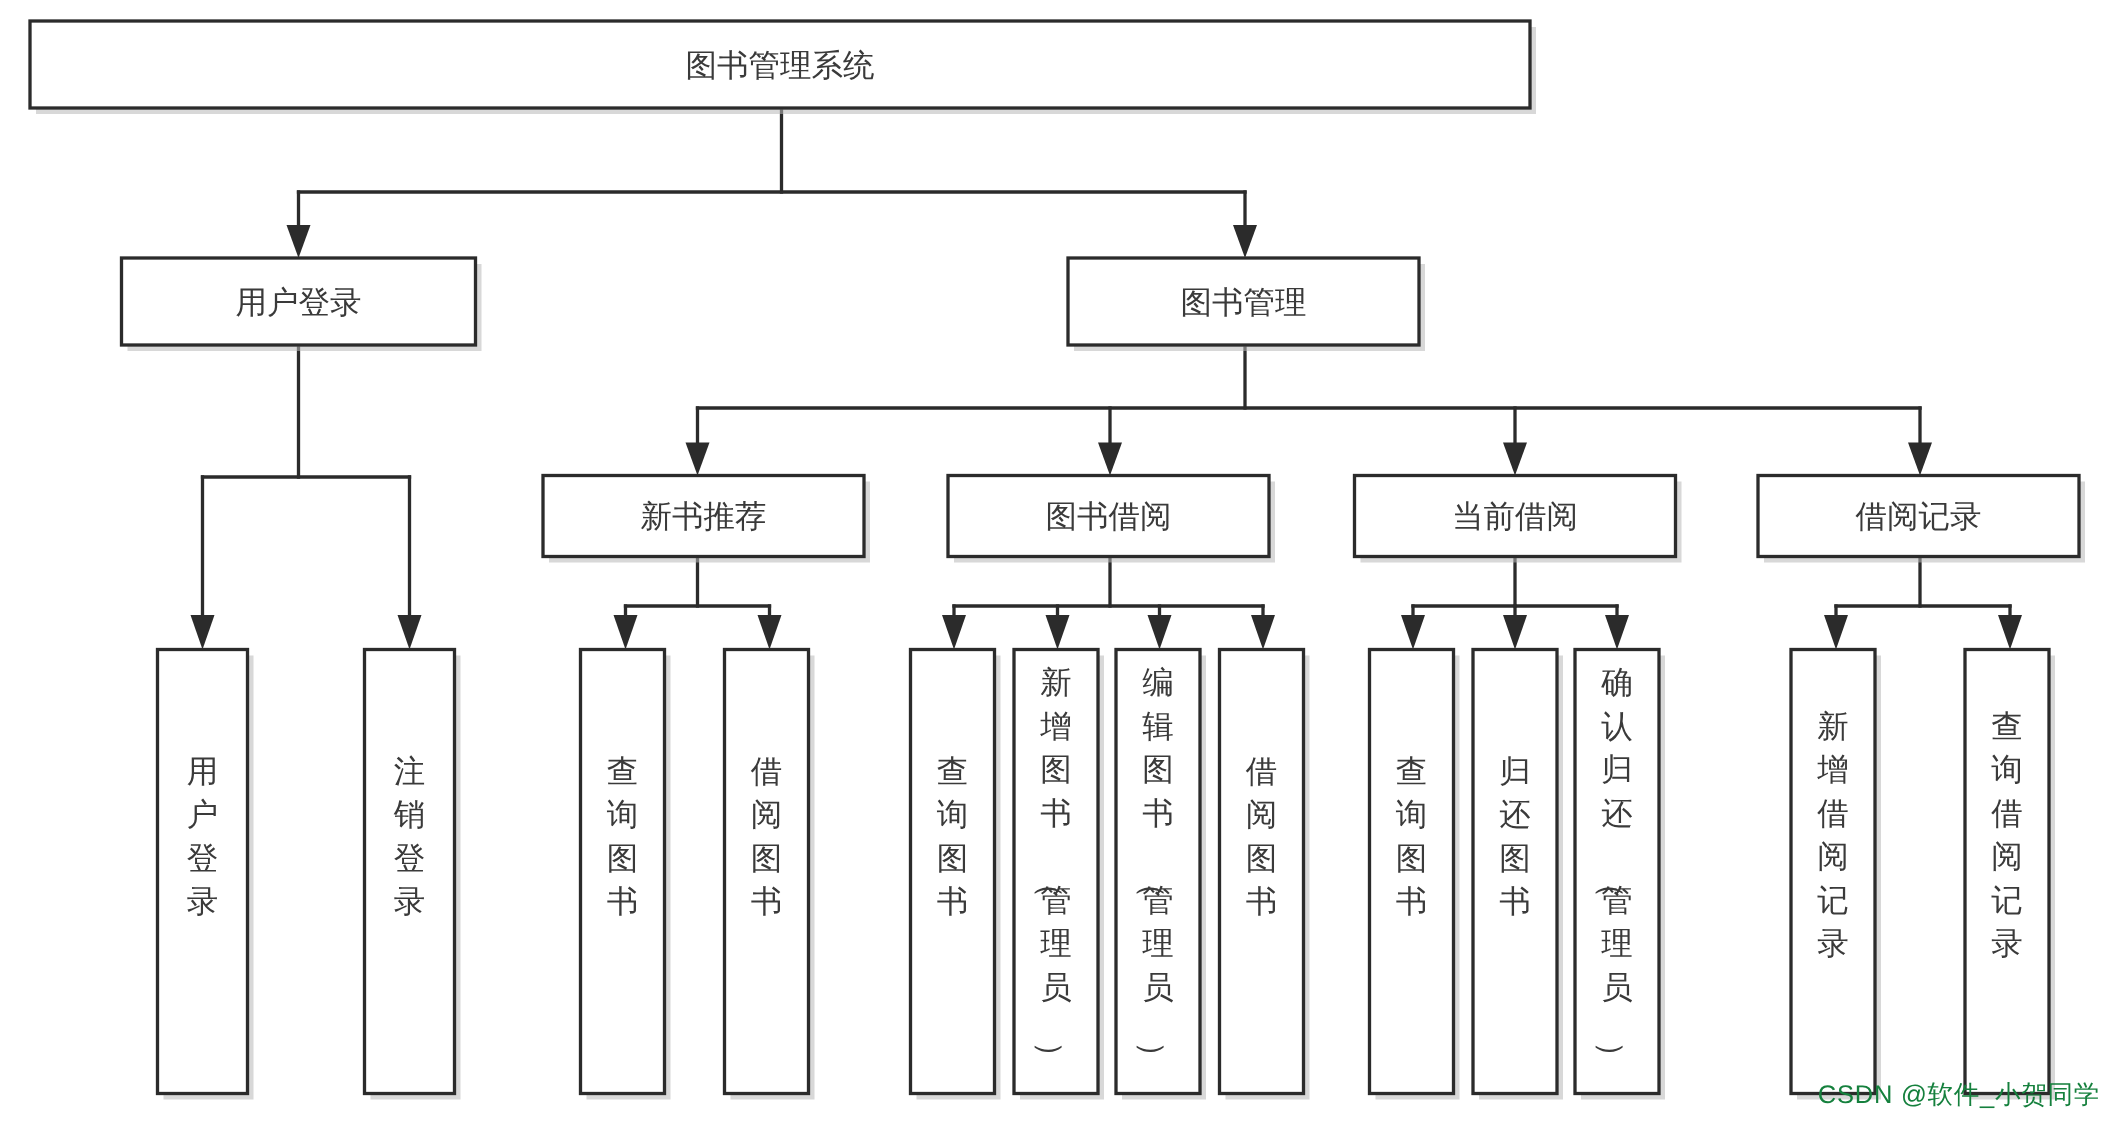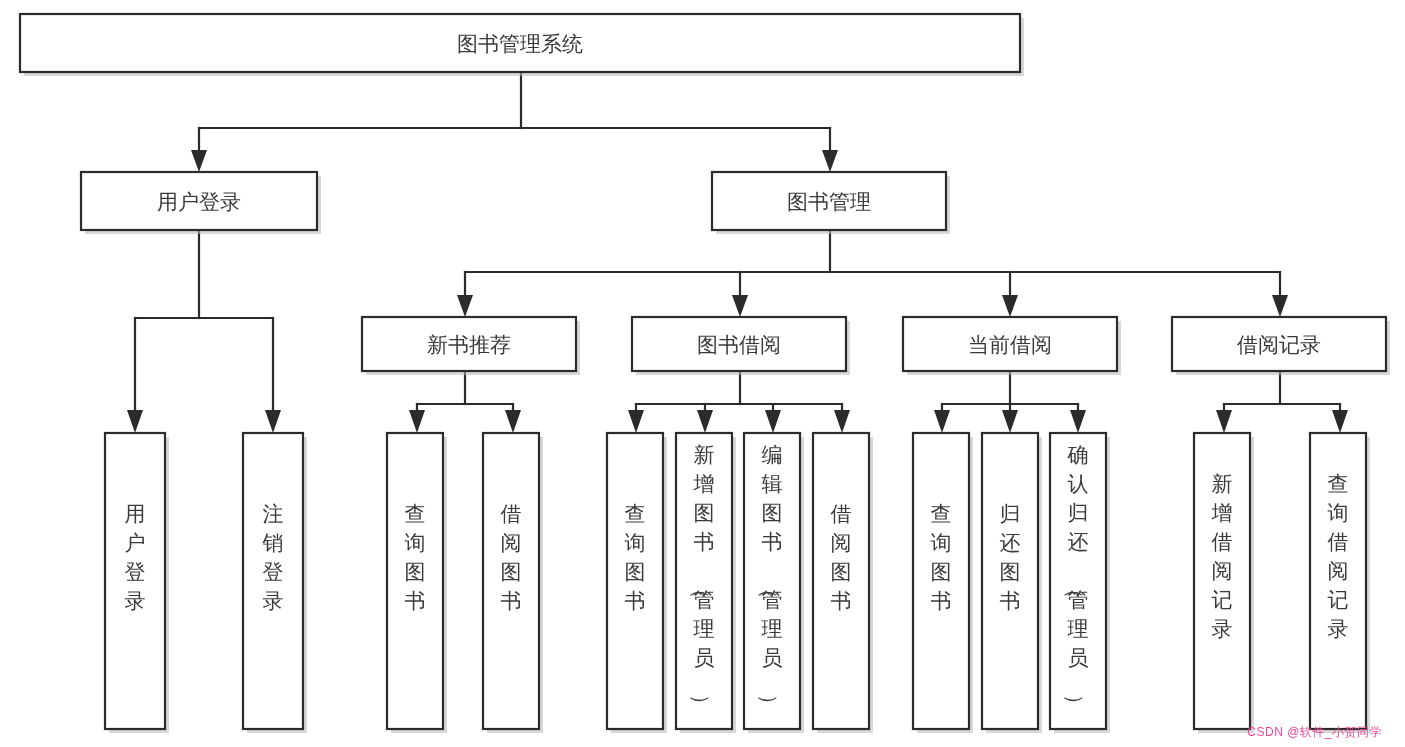--- a/index.html
+++ b/index.html
@@ -52,25 +52,25 @@
     dominant-baseline: middle;
   }
   .node-label-v {
     font-family: "Liberation Sans", sans-serif;
     font-size: 21px;
     fill: #3a3a3a;
     text-anchor: middle;
   }
   .watermark {
     position: absolute;
-    right: 23px;
+    right: 5px;
     bottom: 6px;
     font-family: "Liberation Sans", sans-serif;
-    font-size: 12px;
-    color: #ec4899;
+    font-size: 17px;
+    color: #15803d;
     letter-spacing: 0.5px;
     white-space: nowrap;
     user-select: none;
   }
 </style>
 </head>
 <body>
 
 <div id="diagram-root">
 

